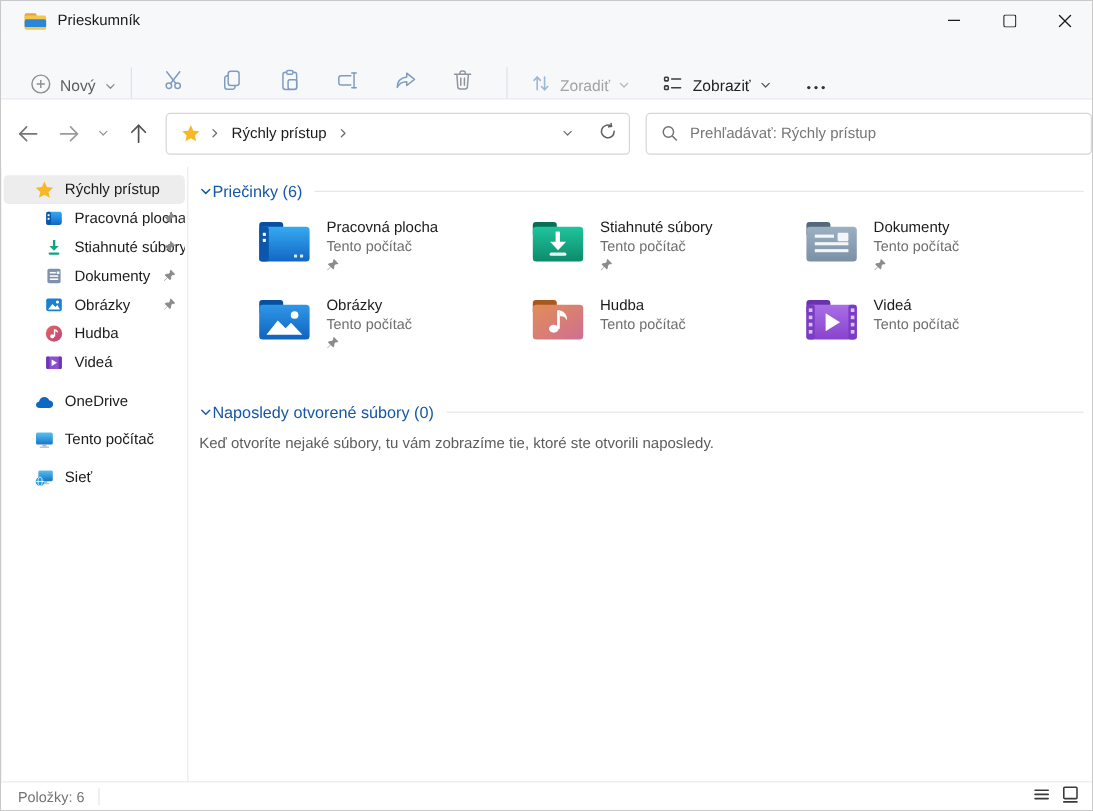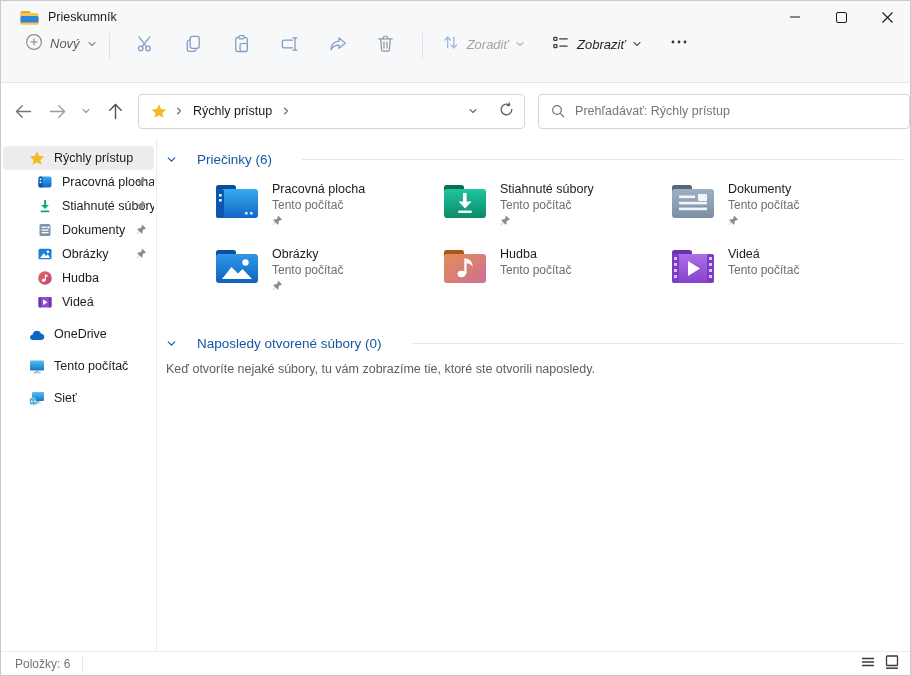--- a/index.html
+++ b/index.html
@@ -8,21 +8,21 @@
   .window { width:911px; height:676px; border:1px solid #c9c9c9; display:flex; flex-direction:column; background:#fff; }
 
   
   .titlebar { flex:0 0 32px; background:#f7f8fa; display:flex; align-items:center; }
   .app-icon { margin-left:19px; display:flex; }
   .title { font-size:12.5px; margin-left:9px; }
   .win-controls { margin-left:auto; display:flex; height:100%; }
   .win-btn { width:46px; height:100%; display:flex; align-items:center; justify-content:center; }
 
   
-  .toolbar { flex:0 0 50px; background:#f7f8fa; border-bottom:1px solid #e3e6ea; display:flex; align-items:flex-start; padding-left:24px;font-style:italic; }
+  .toolbar { flex:0 0 50px; background:#f7f8fa; border-bottom:1px solid #e3e6ea; display:flex; align-items:flex-end; padding-left:24px; }
   .tb-btn { display:flex; align-items:center; gap:7px; font-size:13px; }
   .tb-new { color:#5c5c5c; }
   .tb-sep { width:1px; height:26px; background:#dfe2e6; margin:0 12px; }
   .tb-icon-btn { width:48px; display:flex; justify-content:center; align-items:center; }
   .tb-sort { color:#a3a3a3; margin-left:6px; }
   .tb-view { color:#1f1f1f; margin-left:26px; }
   .tb-more { margin-left:28px; display:flex; }
 
   
   .navrow { flex:0 0 56px; background:#fff; display:flex; align-items:center; }
@@ -40,21 +40,21 @@
   .content { flex:1; display:flex; min-height:0; }
   .sidebar { flex:0 0 156px; border-right:1px solid #ececec; padding-top:7px; overflow:hidden; }
   .side-item { height:24px; display:flex; align-items:center; margin:0 2px; border-radius:4px; padding-left:26px; gap:9px; font-size:12.5px; position:relative; }
   .side-item.selected { background:#ededed; }
   .side-item.indent { padding-left:34px; }
   .side-label { white-space:nowrap; overflow:hidden; flex:1; }
   .side-pin { position:absolute; right:7px; top:6px; }
   .side-gap { height:8px; }
 
   .main { flex:1; padding:11px 7px 0 9px; min-width:0; }
-  .section-hdr { display:flex; align-items:center; gap:20px; color:#1757a5; font-size:13.5px; height:18px; }
+  .section-hdr { display:flex; align-items:center; gap:0; color:#1757a5; font-size:13.5px; height:18px; }
   .section-hdr .rule { flex:1; height:1px; background:#e7e7e7; margin-left:10px; }
   .tiles { display:grid; grid-template-columns:repeat(3,228px); row-gap:7px; margin:13px 0 0 48px; }
   .tile { display:flex; gap:12px; height:58px; }
   .tile-text { padding-top:1px; display:flex; flex-direction:column; gap:2px; }
   .tile-name { font-size:12.5px; }
   .tile-sub { font-size:12px; color:#6e6e6e; }
   .tile-pin { margin-top:1px; }
   .section2 { margin-top:30px; }
   .empty-msg { text-align:left; font-size:12.5px; color:#5d5d5d; margin-top:10px; }
 

